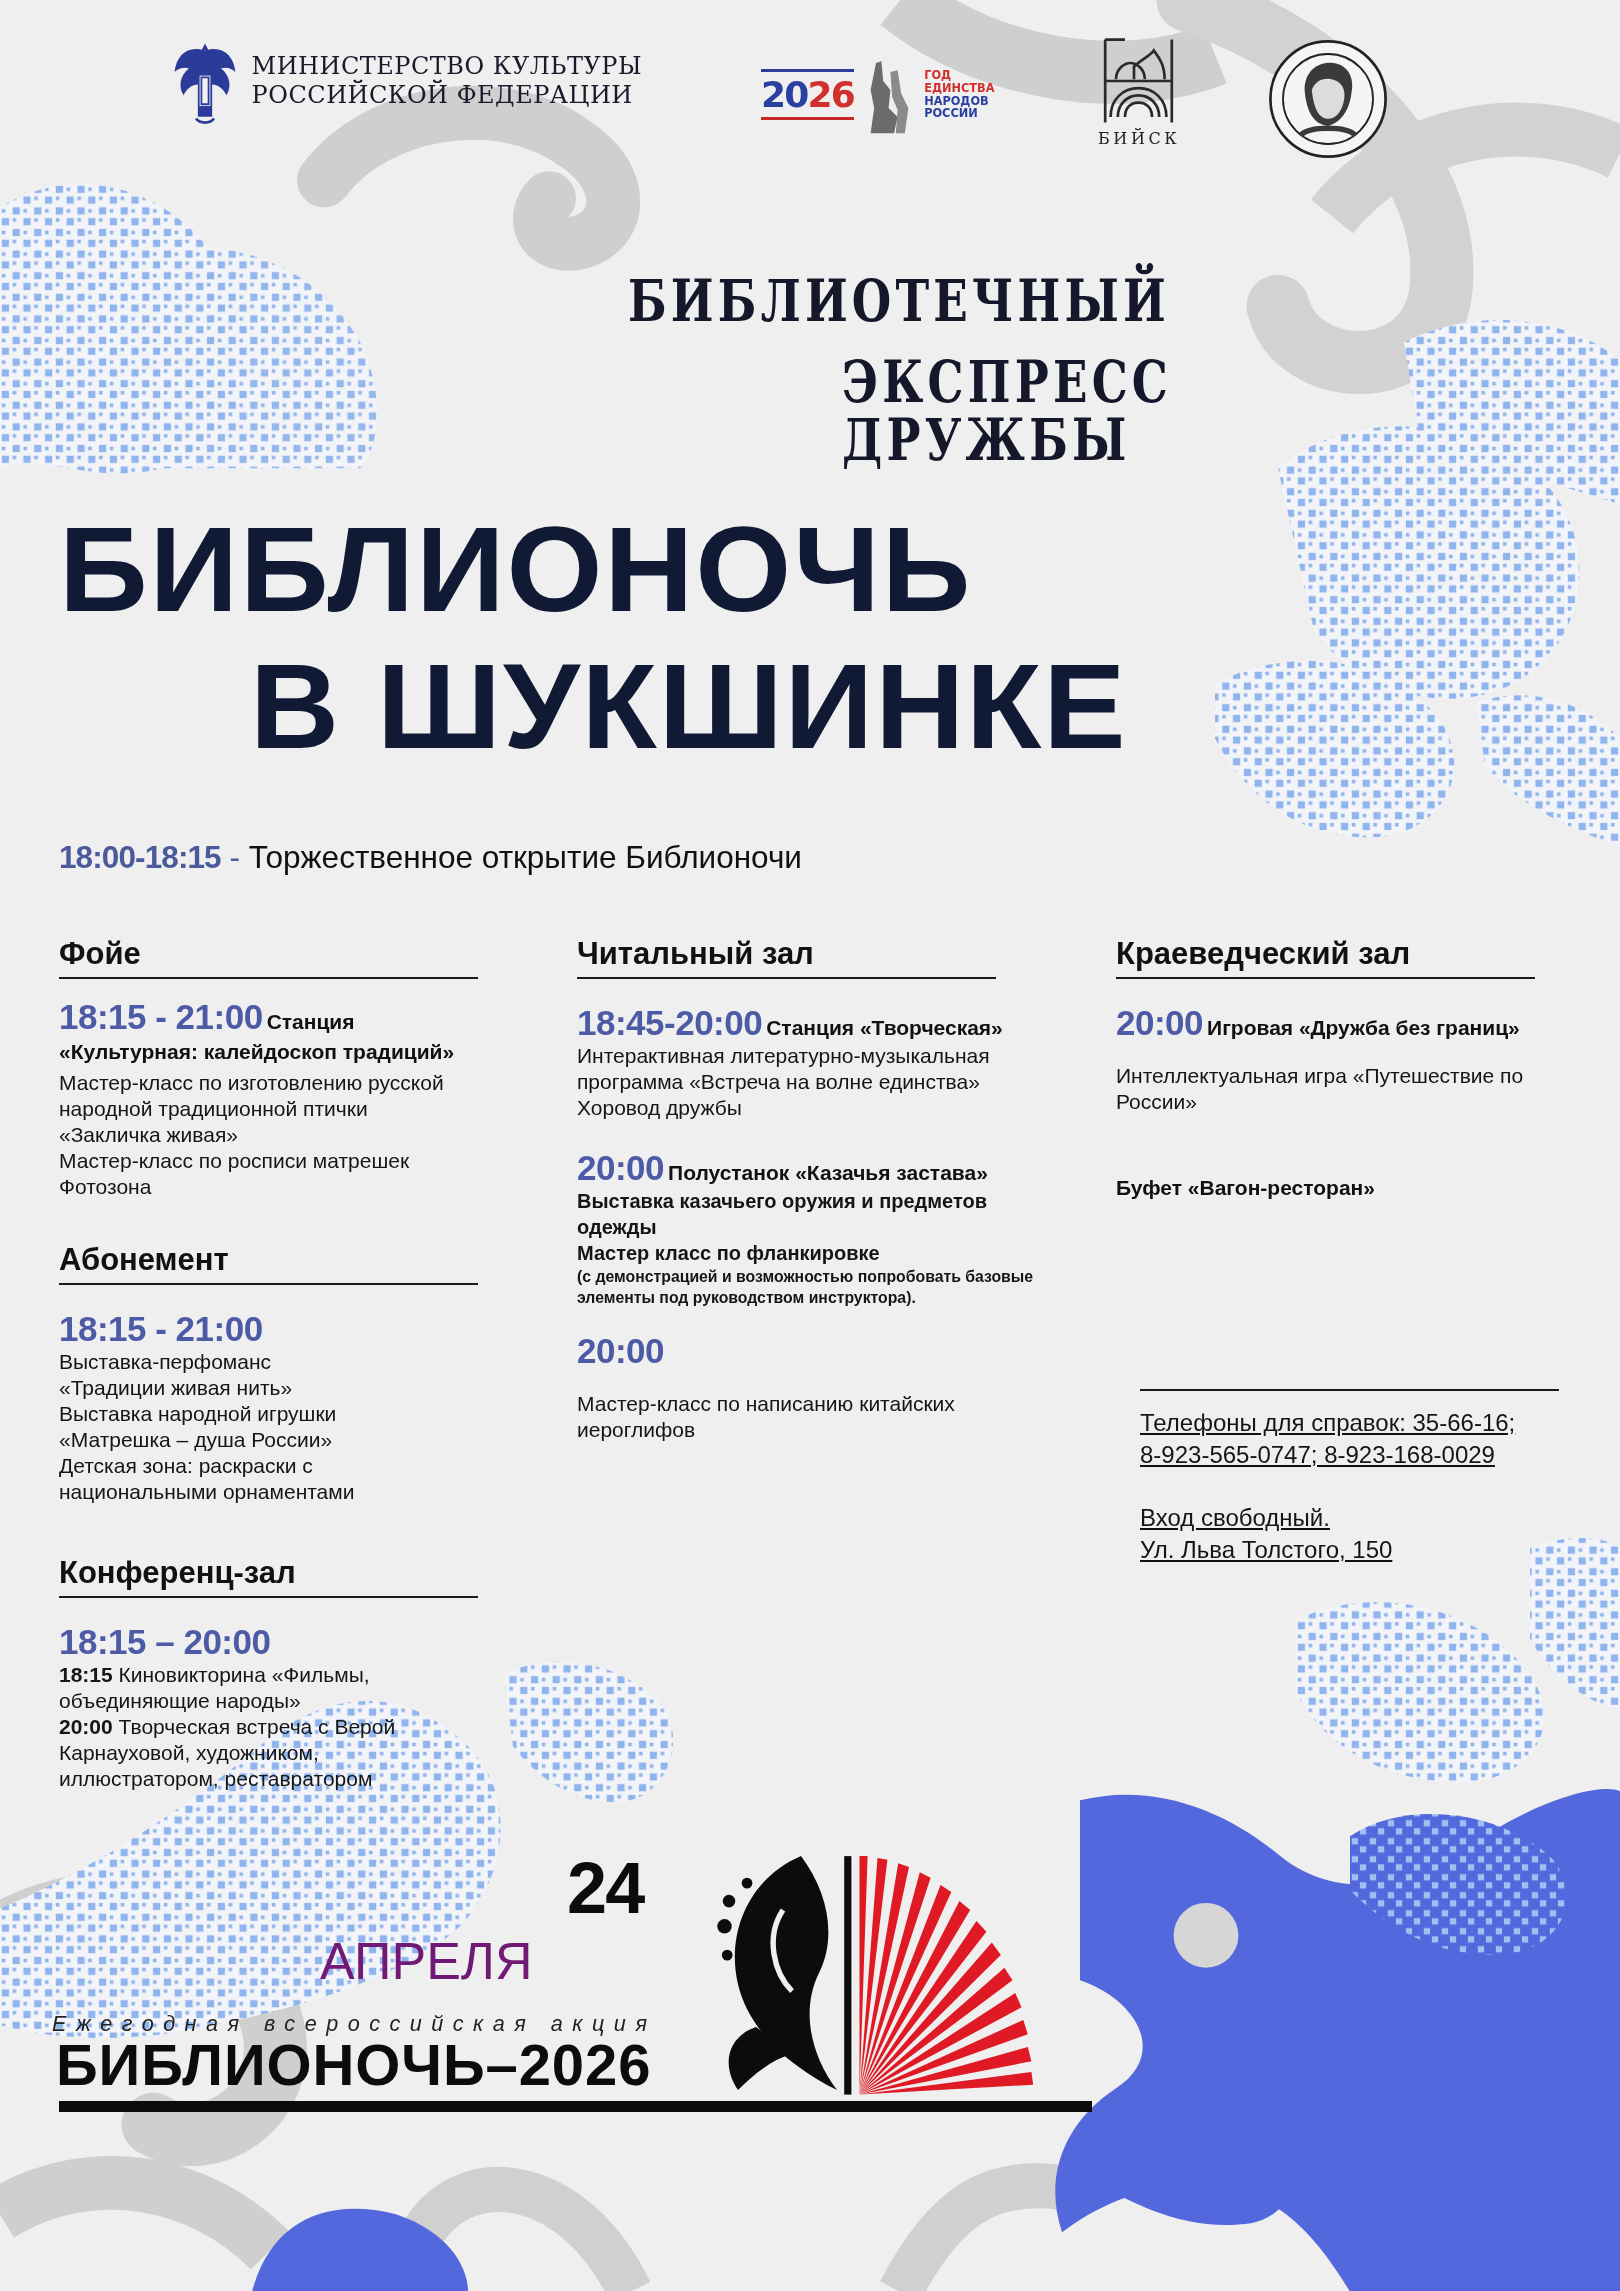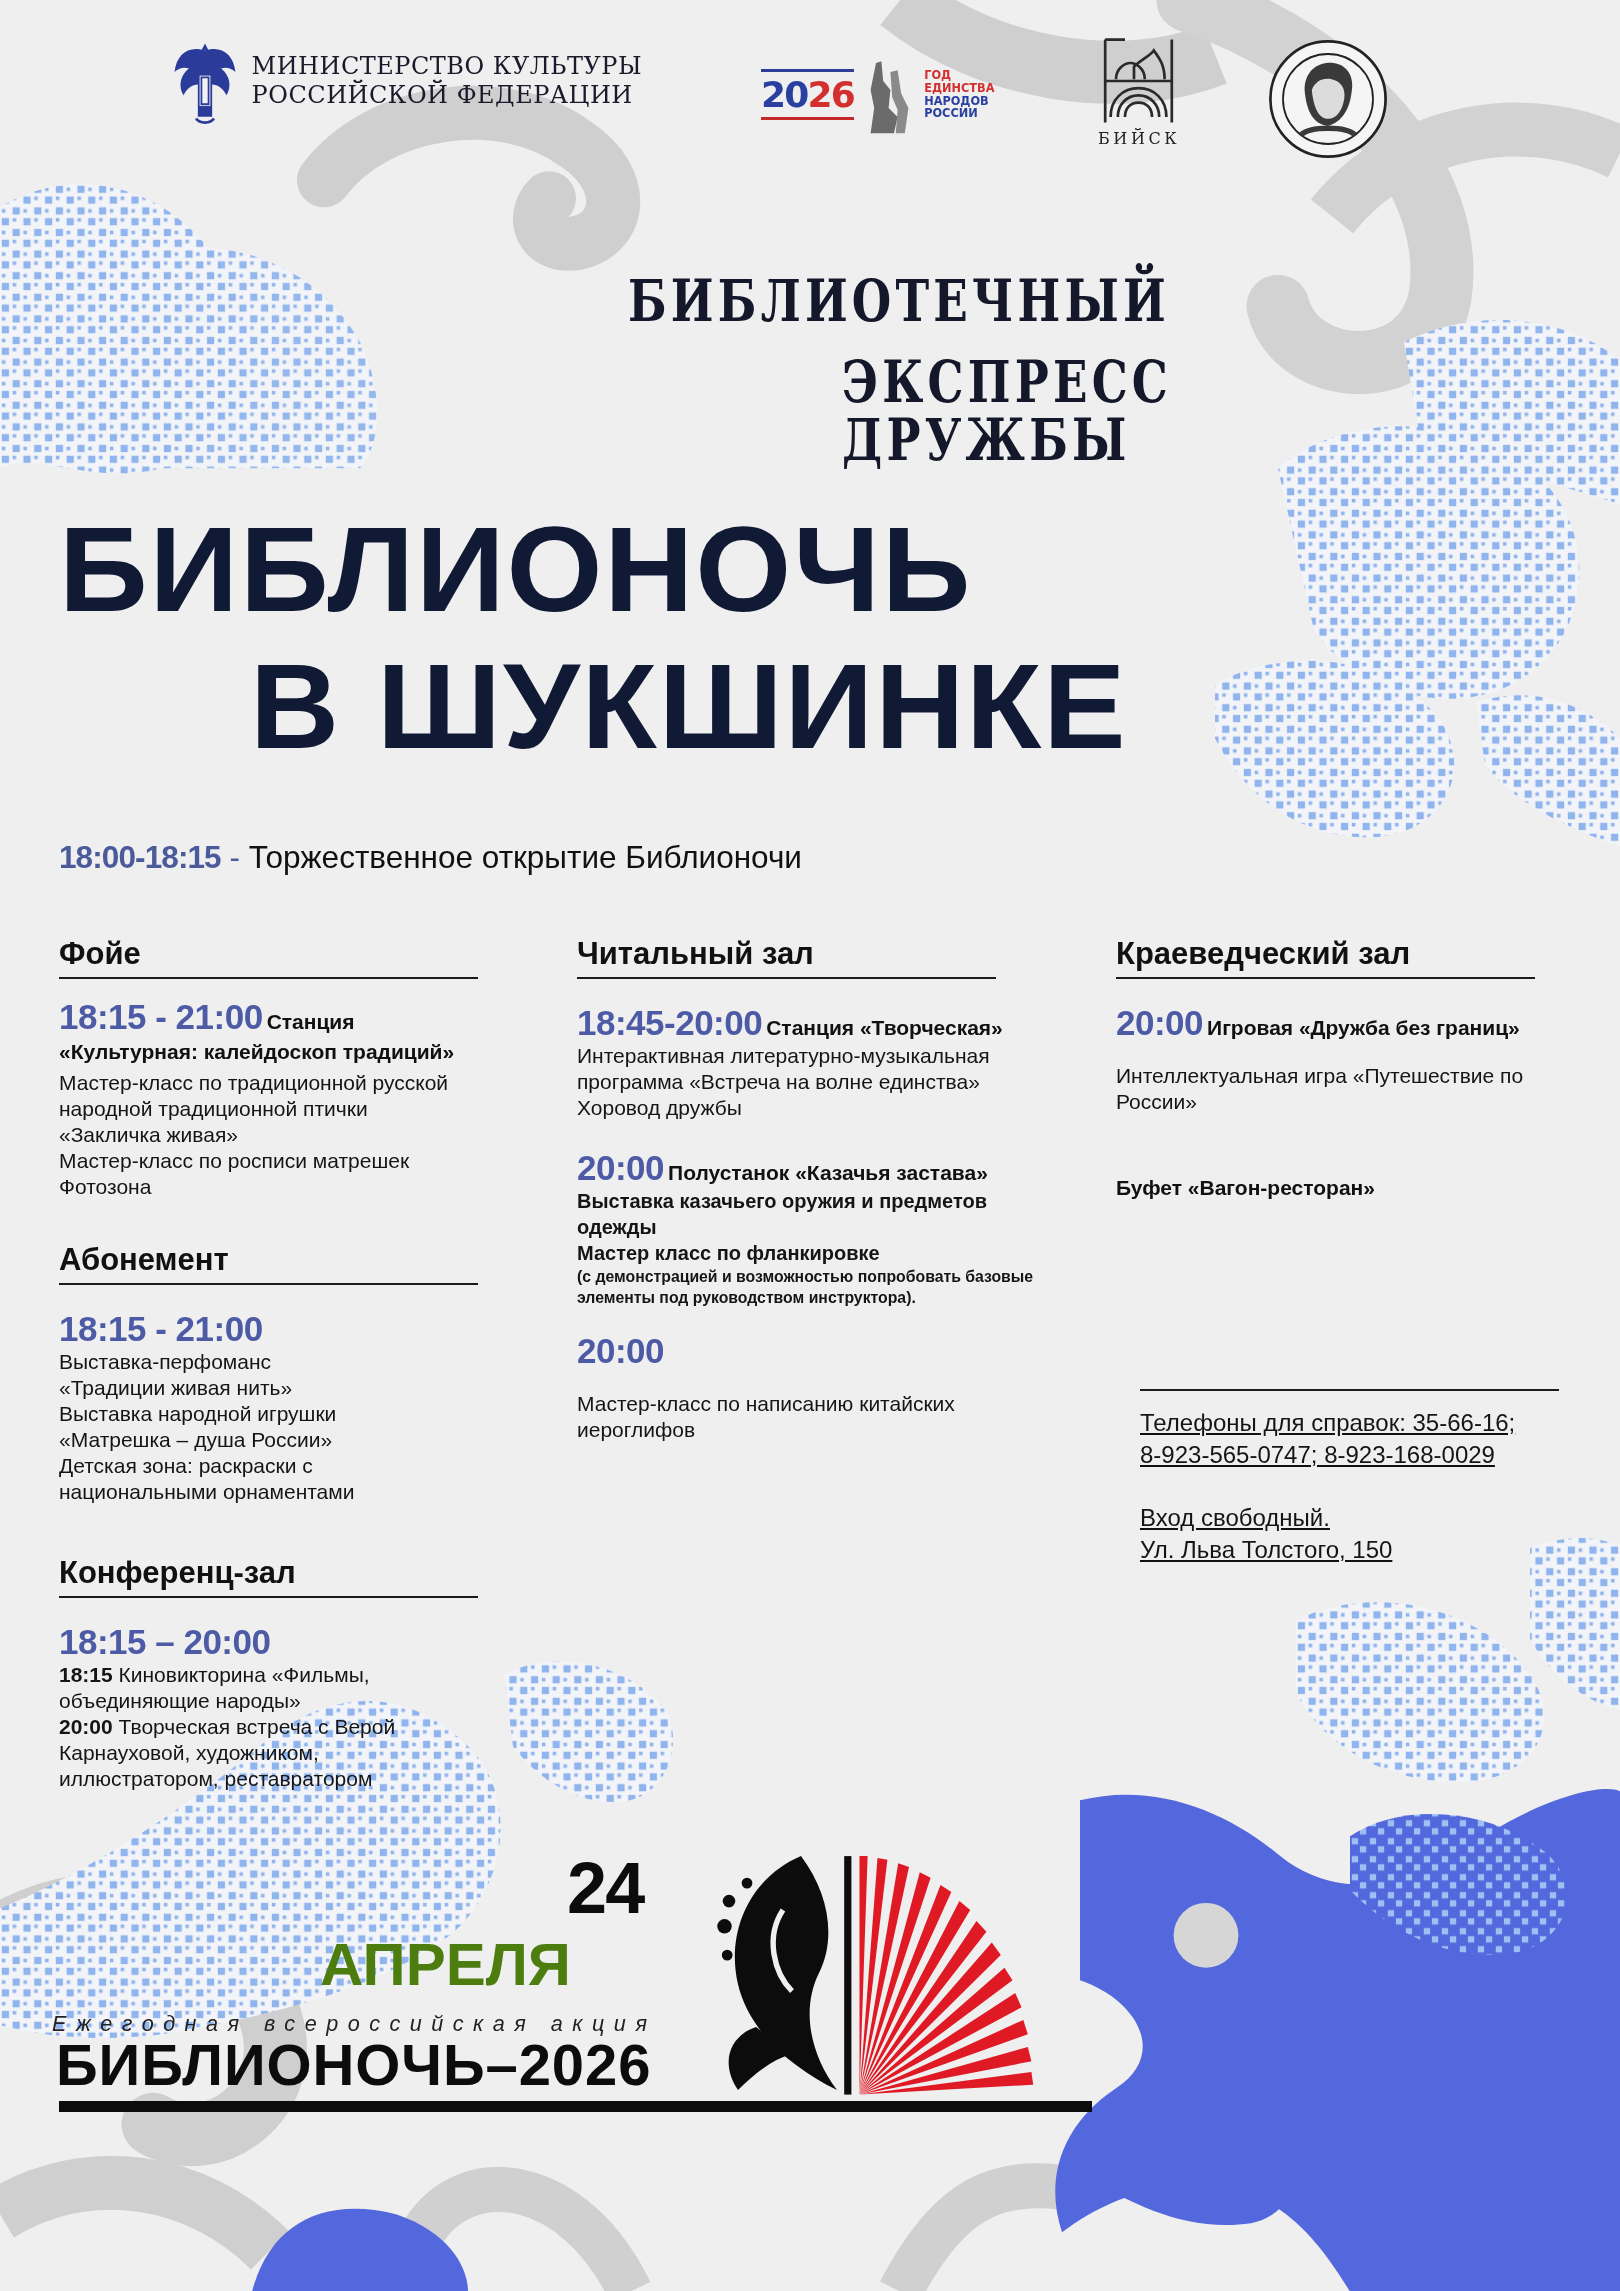--- a/index.html
+++ b/index.html
@@ -40,21 +40,21 @@
   .time-big { color:#4d5ba6; font-weight:bold; font-size:35px; letter-spacing:-0.5px; }
   .ev-title { font-weight:bold; font-size:21px; color:#111; }
   .ev-text { font-size:21px; line-height:26px; color:#151515; }
   .ev-small { font-size:15.8px; line-height:21px; color:#151515; font-weight:bold; }
   .ev-bold-inline { font-weight:bold; }
 
   .contacts { font-size:24px; line-height:32px; color:#151515; }
 
   
   .bn-24 { position:absolute; left:567px; top:1852px; z-index:4; font-family:"Liberation Sans", sans-serif; font-weight:900; font-size:72px; line-height:1; letter-spacing:-1.8px; color:#0c0c0c; }
-  .bn-apr { position:absolute; left:320px; top:1935px; z-index:4; font-family:"Liberation Sans", sans-serif; font-weight:700; font-size:60px; line-height:1; color:#4d7c0f; }
+  .bn-apr { position:absolute; left:320px; top:1935px; z-index:4; font-family:"Liberation Sans", sans-serif; font-weight:400; font-size:52px; line-height:1; color:#701a75; }
   .bn-annual { position:absolute; left:52px; top:2011px; z-index:4; font-size:21.6px; letter-spacing:9.5px; color:#222; font-style:italic; }
   .bn-main { position:absolute; left:56px; top:2036px; z-index:4; font-family:"Liberation Sans", sans-serif; font-weight:900; font-size:58px; line-height:1; color:#0c0c0c; letter-spacing:0.9px; }
   .bn-bar { position:absolute; left:59px; top:2101px; width:1033px; height:10.8px; background:#0c0c0c; z-index:4; }
 </style>
 </head>
 <body>
 
 <svg class="bg-layer" width="1620" height="2292" viewBox="0 0 1800 2546">
   <defs>
     <pattern id="knit" width="24" height="24" patternUnits="userSpaceOnUse">
@@ -168,21 +168,21 @@
   <span class="time">18:00-18:15</span><span class="dash"> - </span><span>Торжественное открытие Библионочи</span>
 </div>
 
 <div class="col" style="left:59px; top:936px; width:419px;">
   <div class="sec-h">Фойе</div>
   <div style="margin-top:23.4px; line-height:27px;">
     <span class="time-big">18:15 - 21:00</span>
     <span class="ev-title">Станция «Культурная: калейдоскоп традиций»</span>
   </div>
   <div class="ev-text" style="margin-top:1.8px;">
-    <div>Мастер-класс по традиционной русской</div>
+    <div>Мастер-класс по изготовлению русской</div>
     <div>народной традиционной птички</div>
     <div>«Закличка живая»</div>
     <div>Мастер-класс по росписи матрешек</div>
     <div>Фотозона</div>
   </div>
 </div>
 
 <div class="col" style="left:59px; top:1242px; width:419px;">
   <div class="sec-h">Абонемент</div>
   <div style="margin-top:23.4px;">

